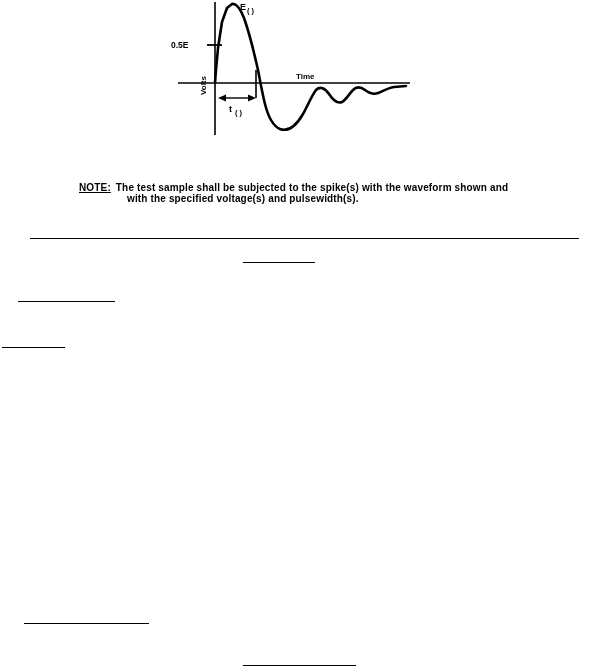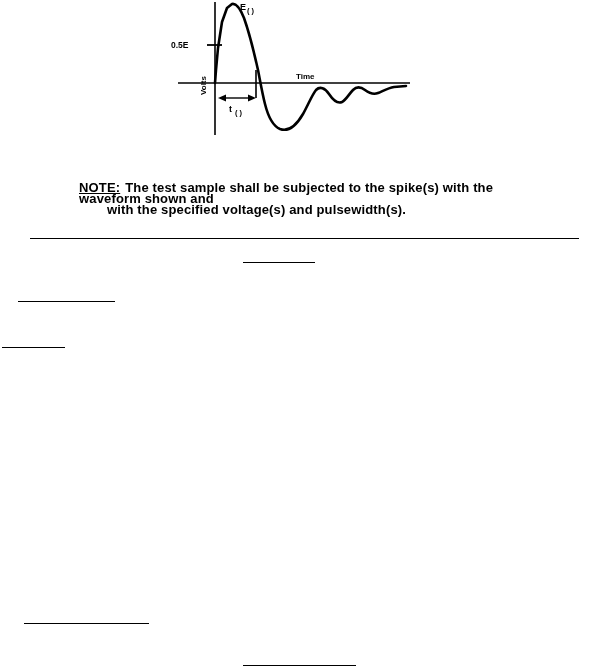--- a/index.html
+++ b/index.html
@@ -31,35 +31,35 @@
   .figure svg {
     display: block;
   }
 
   
   .note {
     position: absolute;
     left: 79px;
     top: 182px;
     width: 470px;
-    font-size: 13px;
+    font-size: 10px;
     font-weight: bold;
     line-height: 11px;
     letter-spacing: 0.15px;
   }
   .note-label {
     text-decoration: underline;
     margin-right: 5px;
   }
   .note-body {
     display: inline;
   }
   .note-line2 {
     display: block;
-    margin-left: 28px;
+    margin-left: 48px;
   }
 
   
   .rule {
     position: absolute;
     background: #000000;
   }
 
   .rule-full {
     left: 30px;

